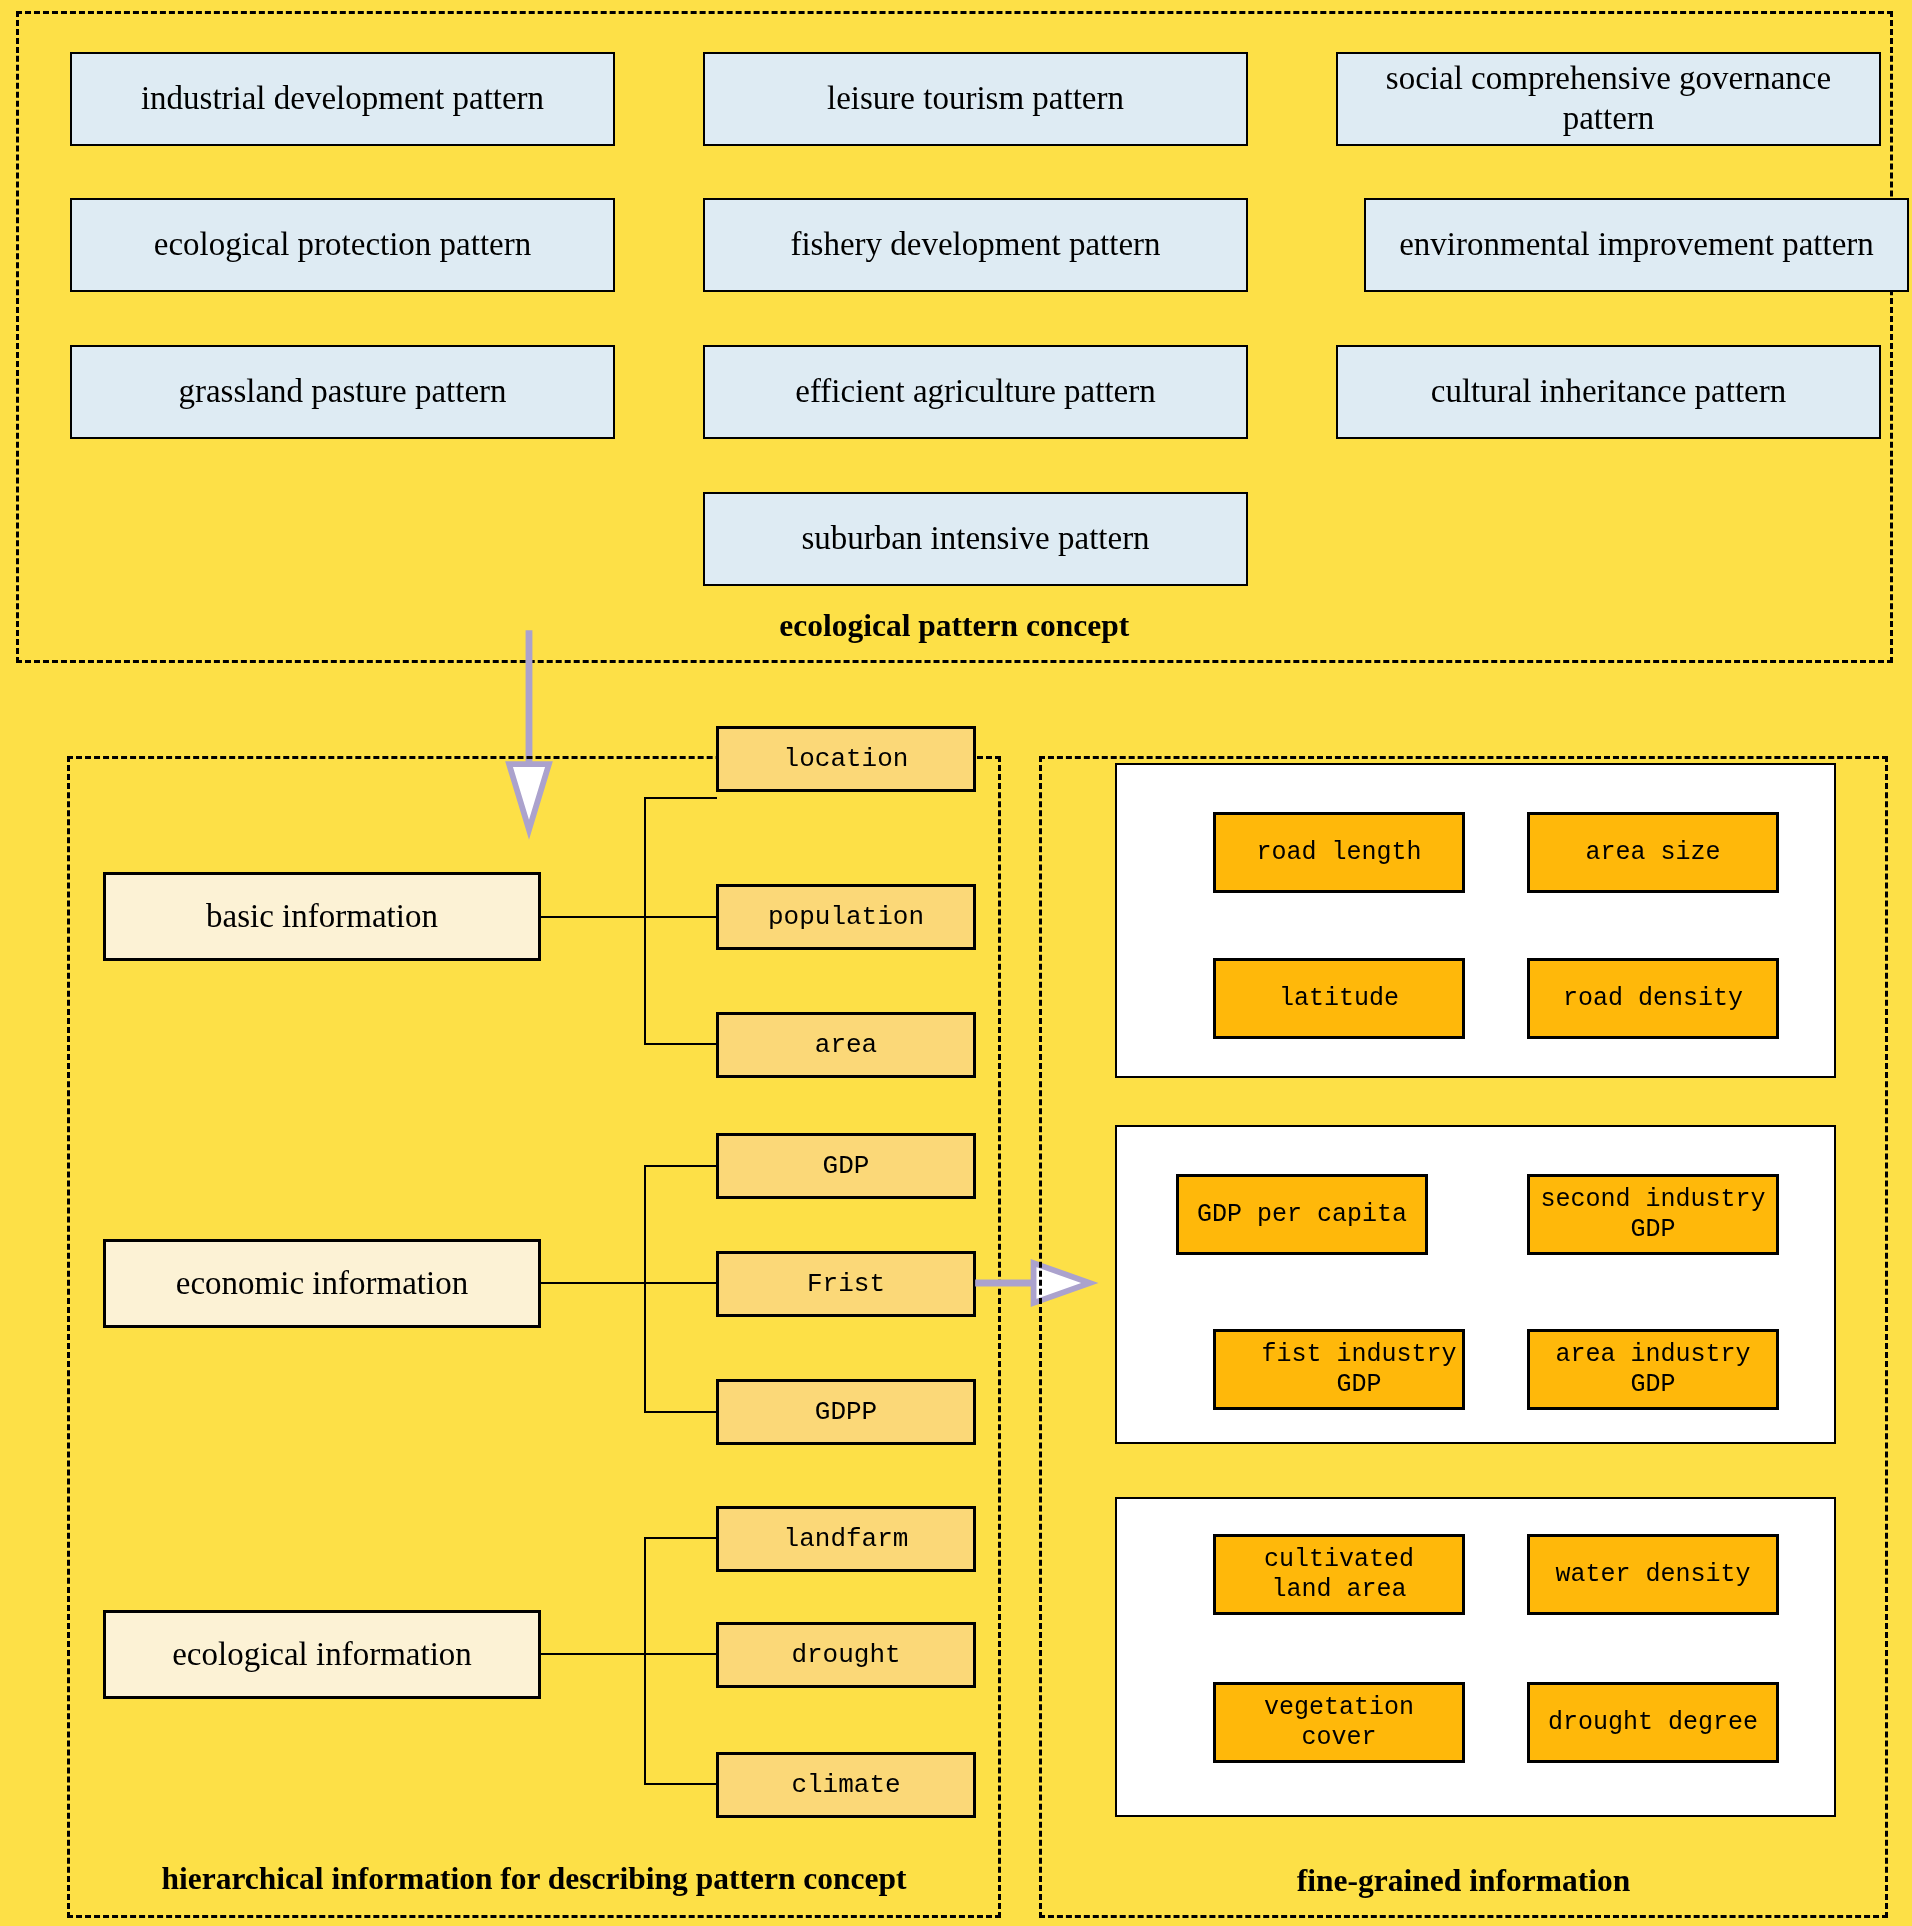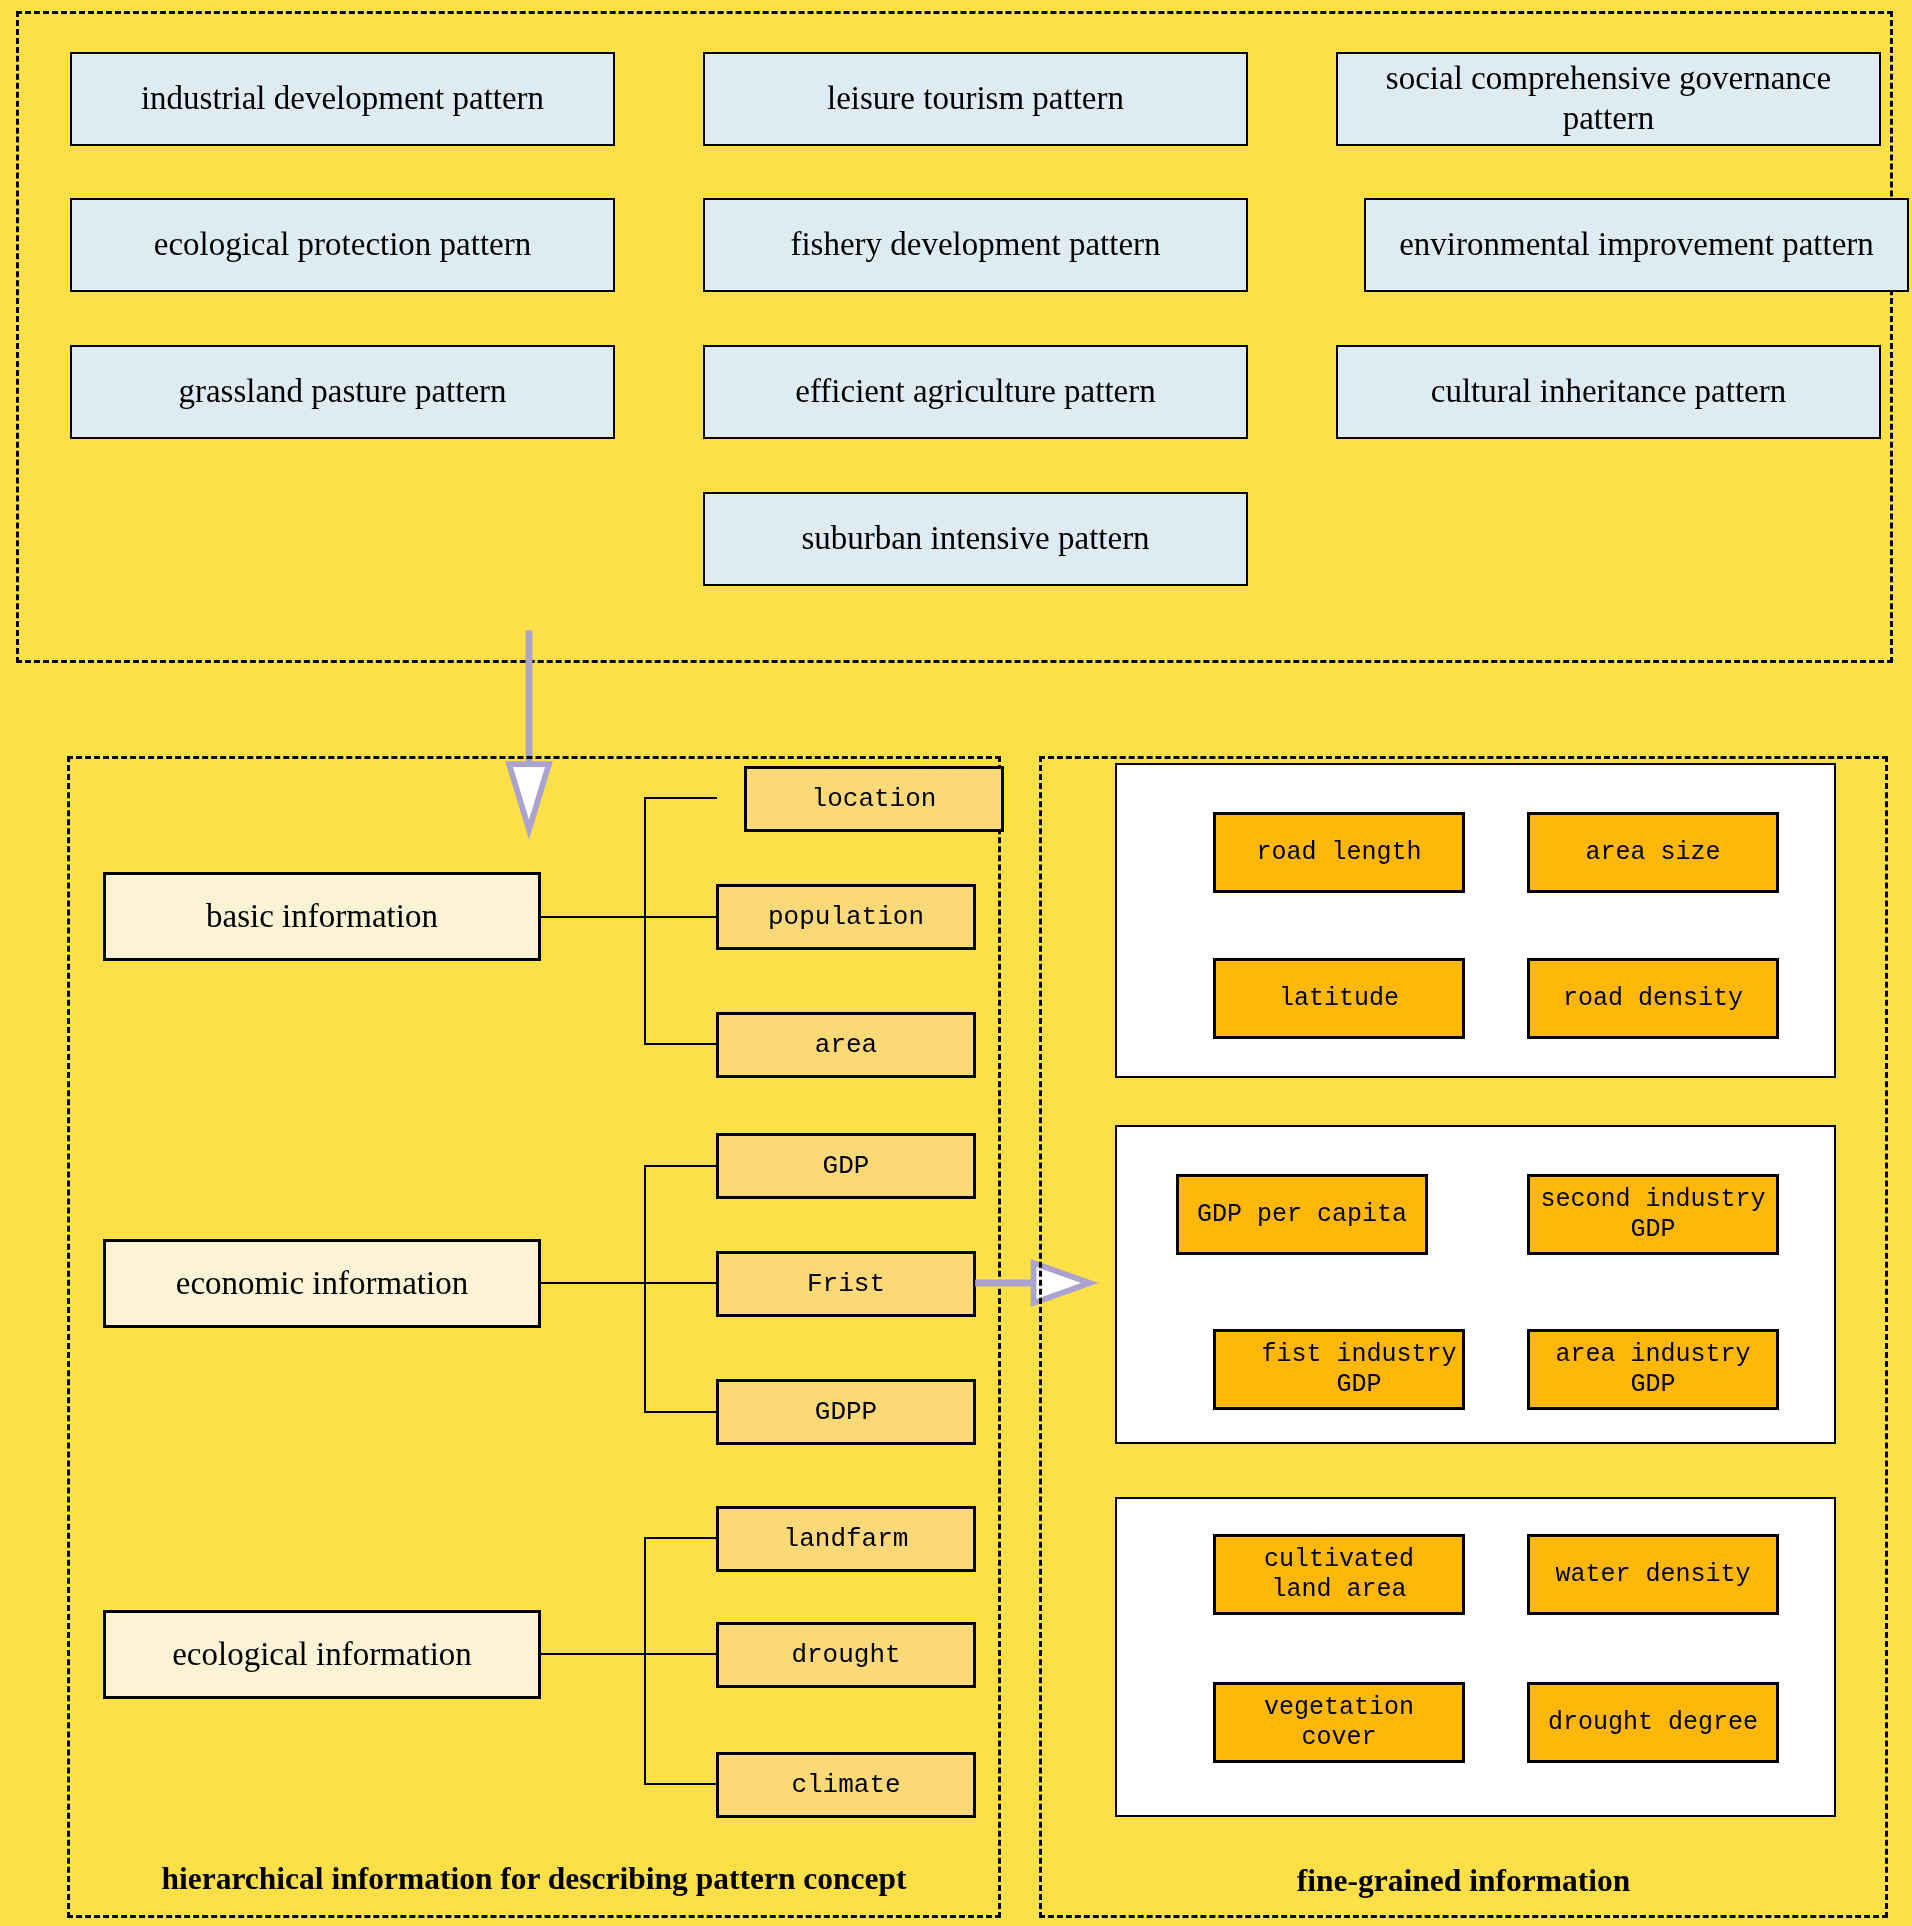--- a/index.html
+++ b/index.html
@@ -38,34 +38,35 @@
   <div class="box bbox" style="left:70px;top:198px;">ecological protection pattern</div>
   <div class="box bbox" style="left:703px;top:198px;">fishery development pattern</div>
   <div class="box bbox" style="left:1336px;top:198px;margin-left:28px;">environmental improvement pattern</div>
 
   <div class="box bbox" style="left:70px;top:345px;">grassland pasture pattern</div>
   <div class="box bbox" style="left:703px;top:345px;">efficient agriculture pattern</div>
   <div class="box bbox" style="left:1336px;top:345px;">cultural inheritance pattern</div>
 
   <div class="box bbox" style="left:703px;top:492px;">suburban intensive pattern</div>
 
+  <div class="caption" style="left:15.7px;top:608px;width:1877px;">ecological pattern concept</div>
 
   <svg style="left:499px;top:626px;" width="60" height="210" viewBox="0 0 114 400">
     <line x1="57" y1="8" x2="57" y2="266" stroke="#ABA2CD" stroke-width="13"></line>
     <polygon points="19,263 95,263 57,388" fill="#ffffff" stroke="#ABA2CD" stroke-width="11"></polygon>
   </svg>
 
   <div class="dashed" style="left:67px;top:756px;width:934px;height:1162px;"></div>
 
   <div class="box pbox" style="top:872px;">basic information</div>
   <div class="line" style="left:541px;top:916px;width:176px;height:2.1px;"></div>
   <div class="line" style="left:644px;top:797px;width:2.1px;height:248px;"></div>
   <div class="line" style="left:646px;top:797px;width:71px;height:2.1px;"></div>
   <div class="line" style="left:646px;top:1043px;width:71px;height:2.1px;"></div>
-  <div class="box cbox" style="top:766px;margin-left:28px;">location</div>
+  <div class="box cbox" style="top:726px;">location</div>
   <div class="box cbox" style="top:884px;">population</div>
   <div class="box cbox" style="top:1012px;">area</div>
 
   <div class="box pbox" style="top:1239px;">economic information</div>
   <div class="line" style="left:541px;top:1282px;width:176px;height:2.1px;"></div>
   <div class="line" style="left:644px;top:1165px;width:2.1px;height:248px;"></div>
   <div class="line" style="left:646px;top:1165px;width:71px;height:2.1px;"></div>
   <div class="line" style="left:646px;top:1411px;width:71px;height:2.1px;"></div>
   <div class="box cbox" style="top:1133px;">GDP</div>
   <div class="box cbox" style="top:1251px;">Frist</div>

